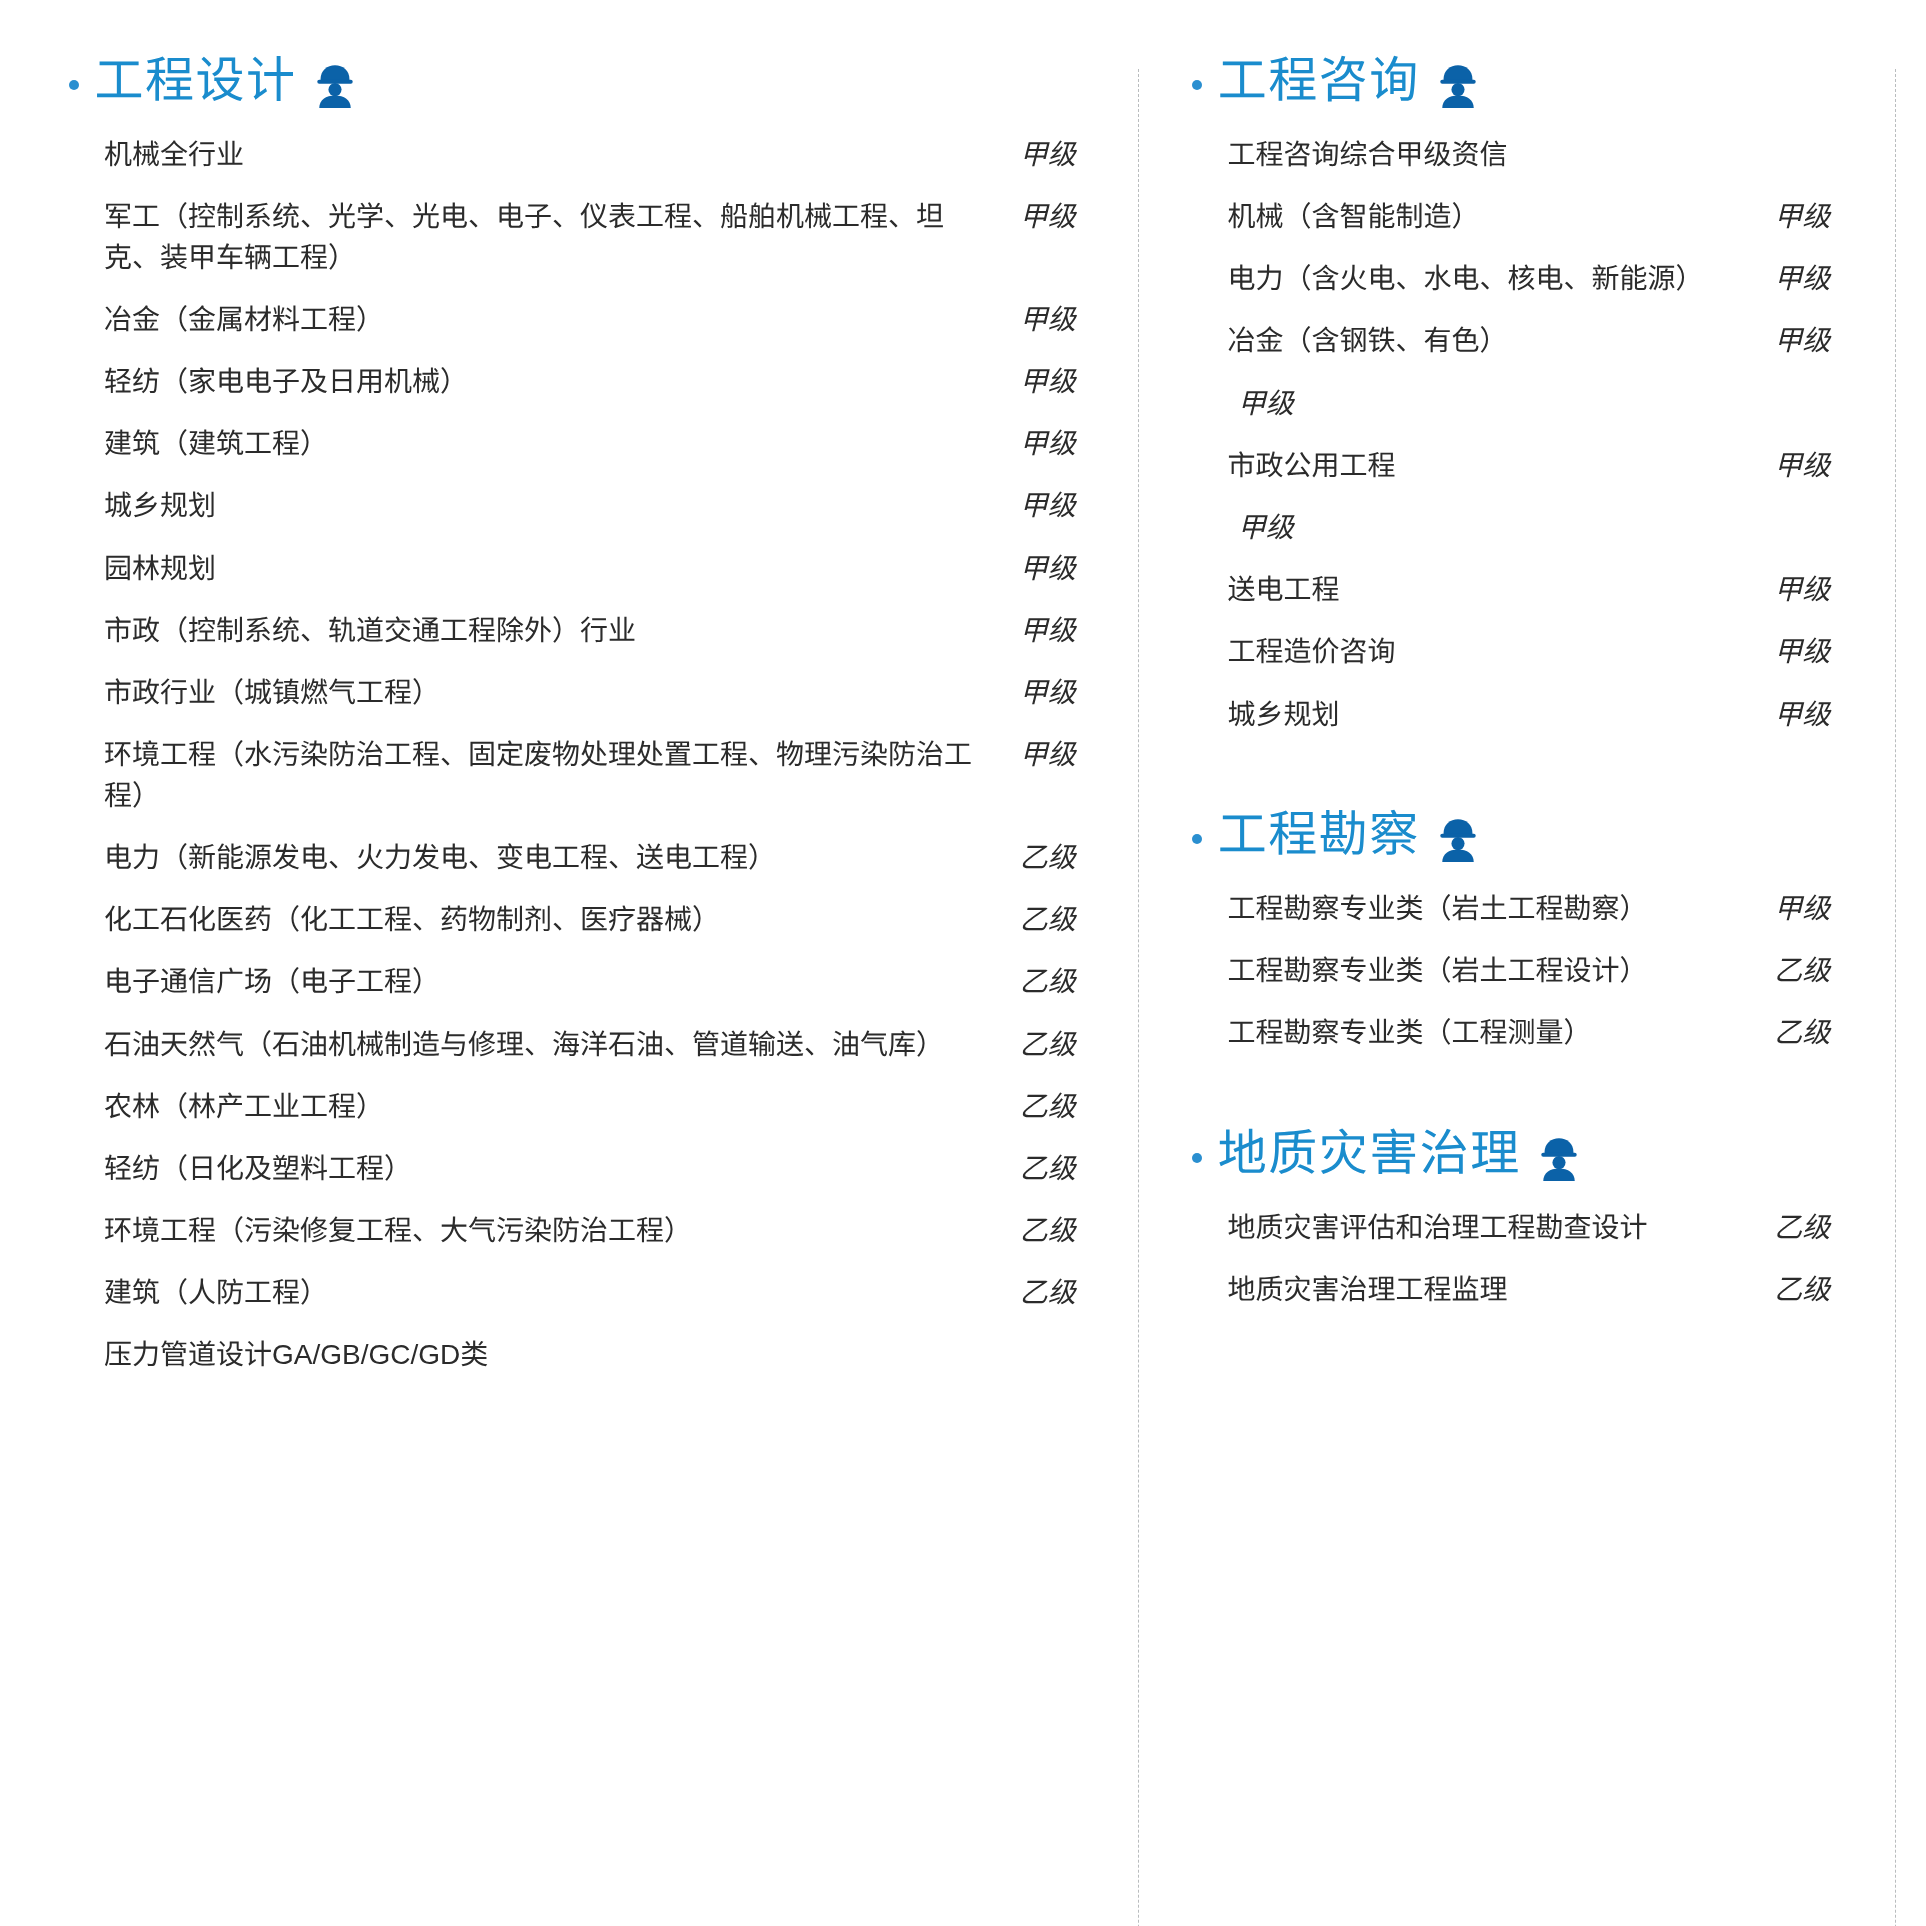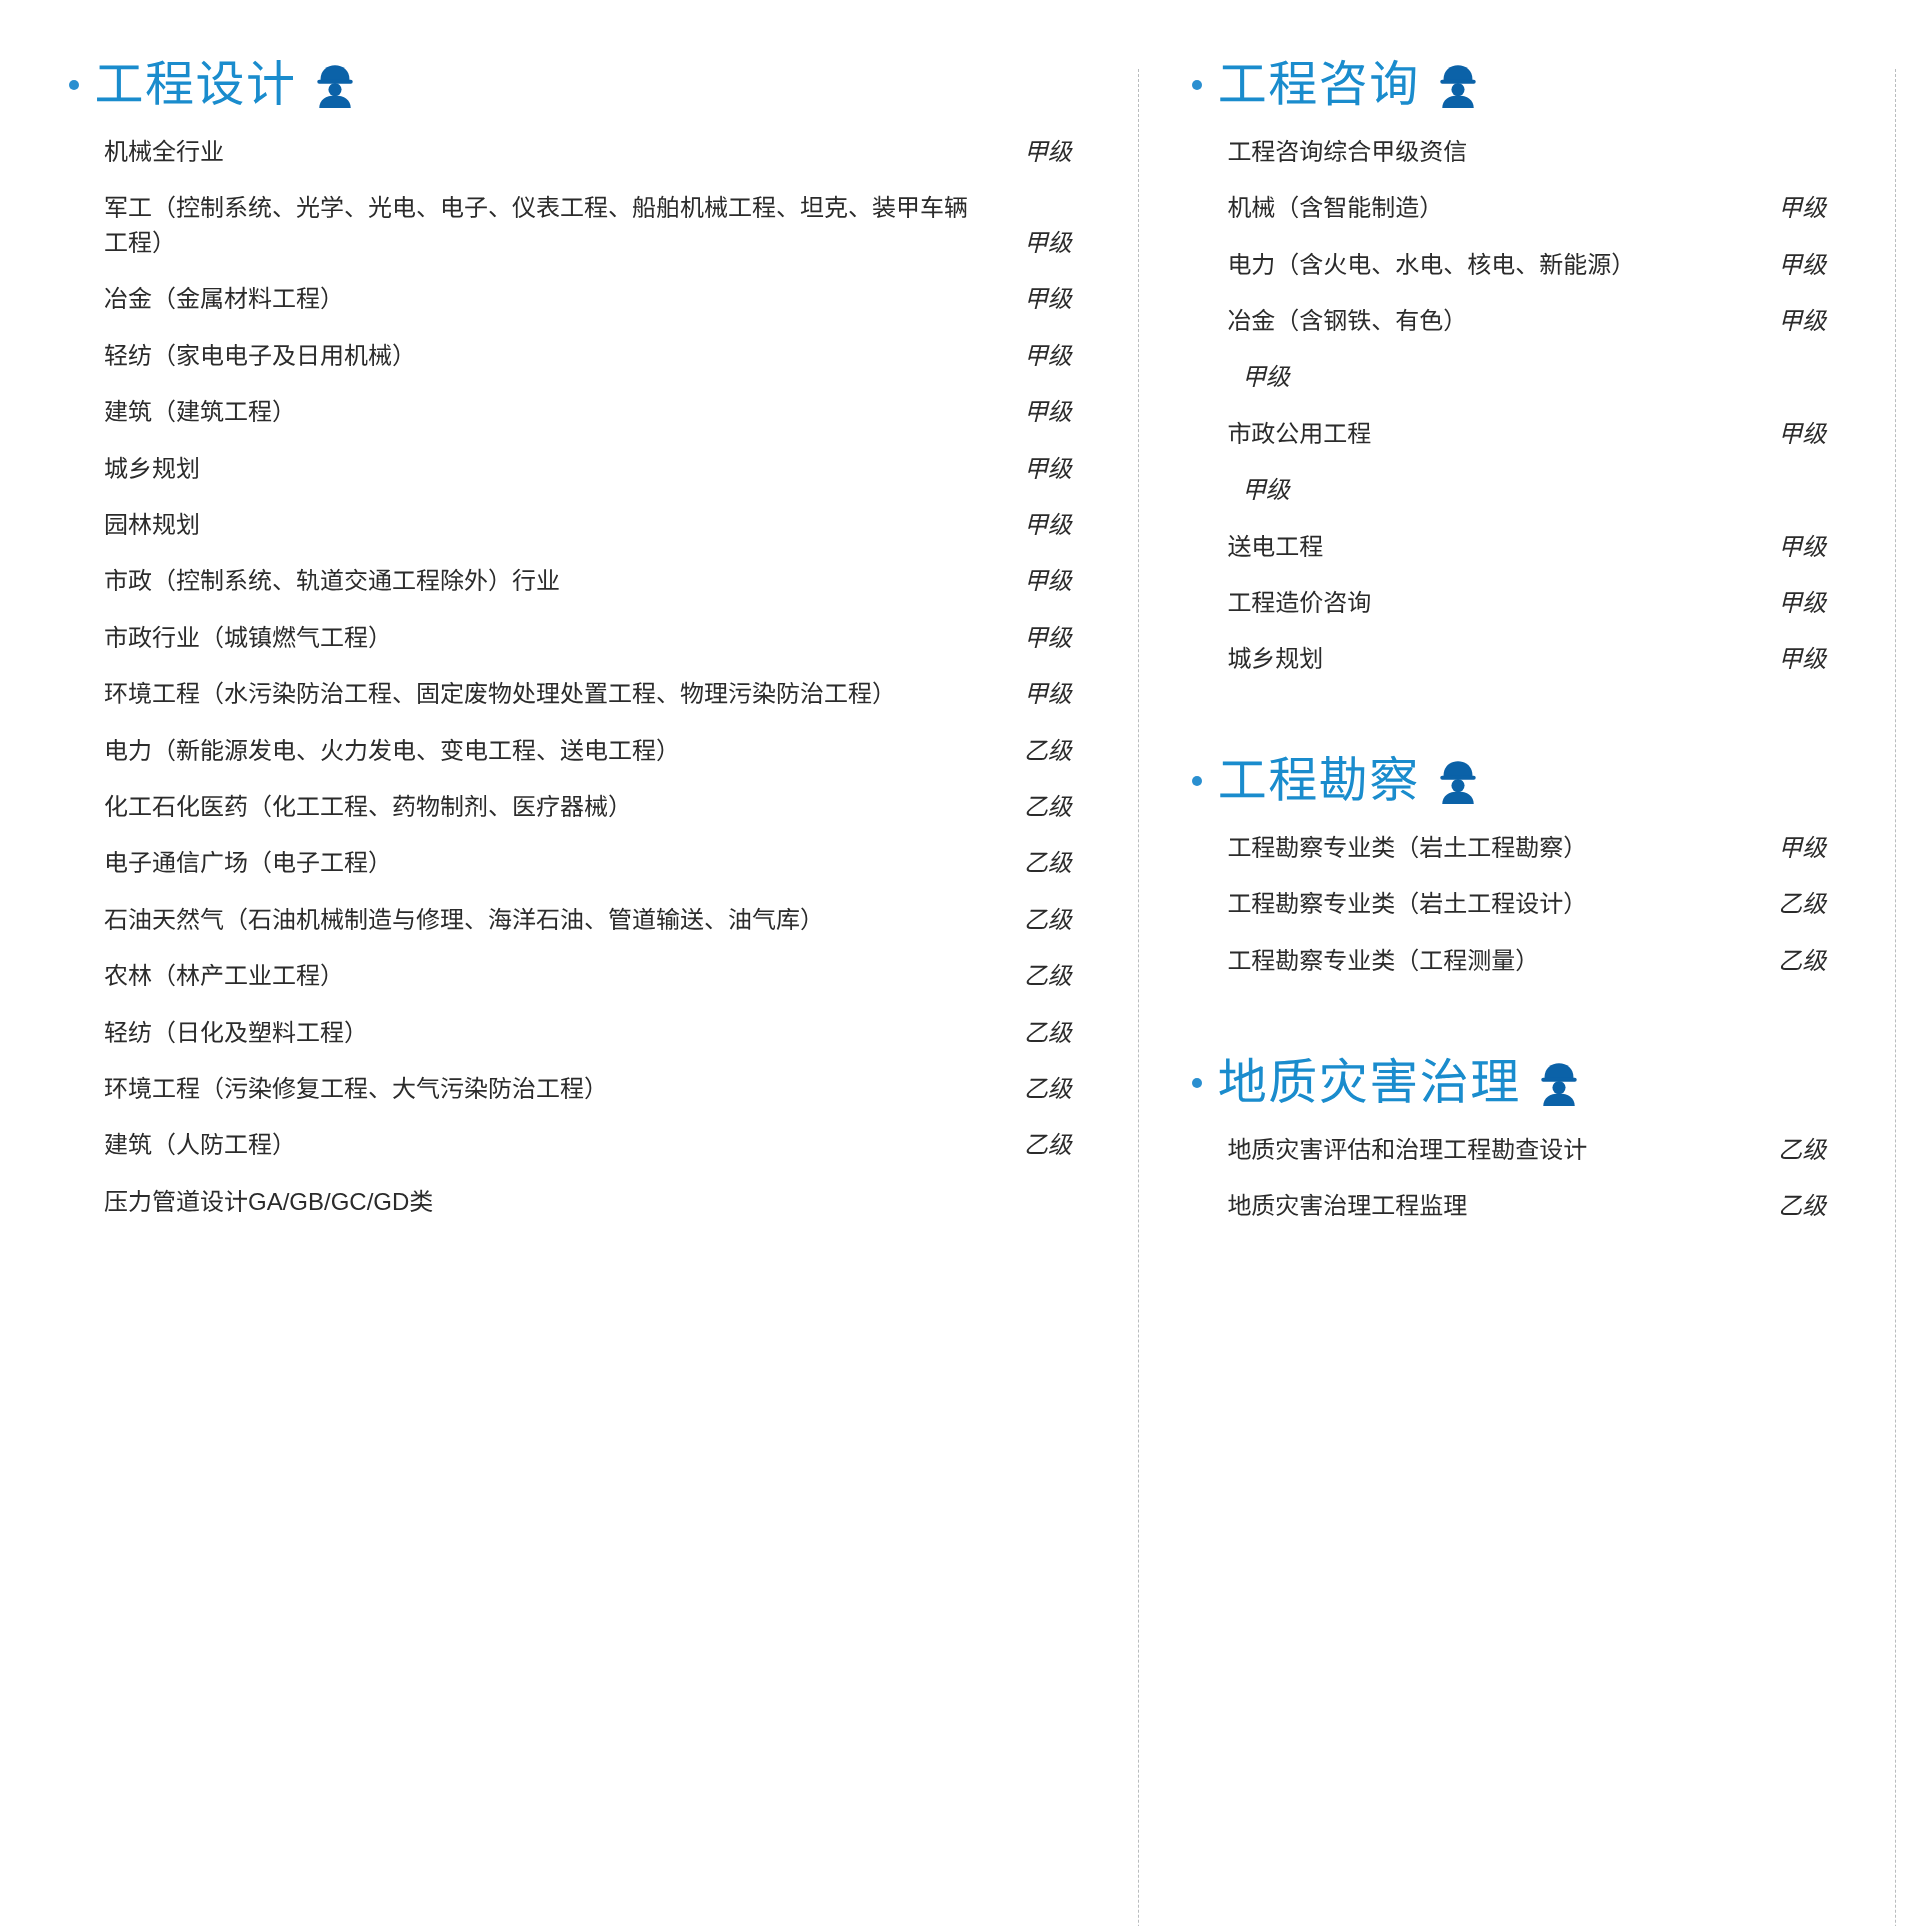--- a/index.html
+++ b/index.html
@@ -63,36 +63,37 @@
     background: #2a8fd0;
     margin-right: 15.4px;
     flex: 0 0 auto;
   }
   .sec-title {
     font-size: 49px;
     line-height: 1.1;
     color: #1a8ccd;
     letter-spacing: 1.5px;
     white-space: nowrap;
+    font-family: Liberation Mono, monospace;
   }
   .worker-icon {
     margin-left: 17.7px;
     flex: 0 0 auto;
     display: inline-block;
     width: 42px;
     height: 46px;
   }
 
   
   .rows { padding-left: 35px; }
   .row {
     display: flex;
-    align-items: flex-end;
+    align-items: flex-start;
     margin-bottom: 21.6px;
-    font-size: 24px;
+    font-size: 28px;
     line-height: 1.45;
     color: #2b2b2b;
   }
   .row .label {
     flex: 1 1 auto;
     padding-right: 19px;
     word-break: break-word;
   }
   .row .grade {
     flex: 0 0 auto;

